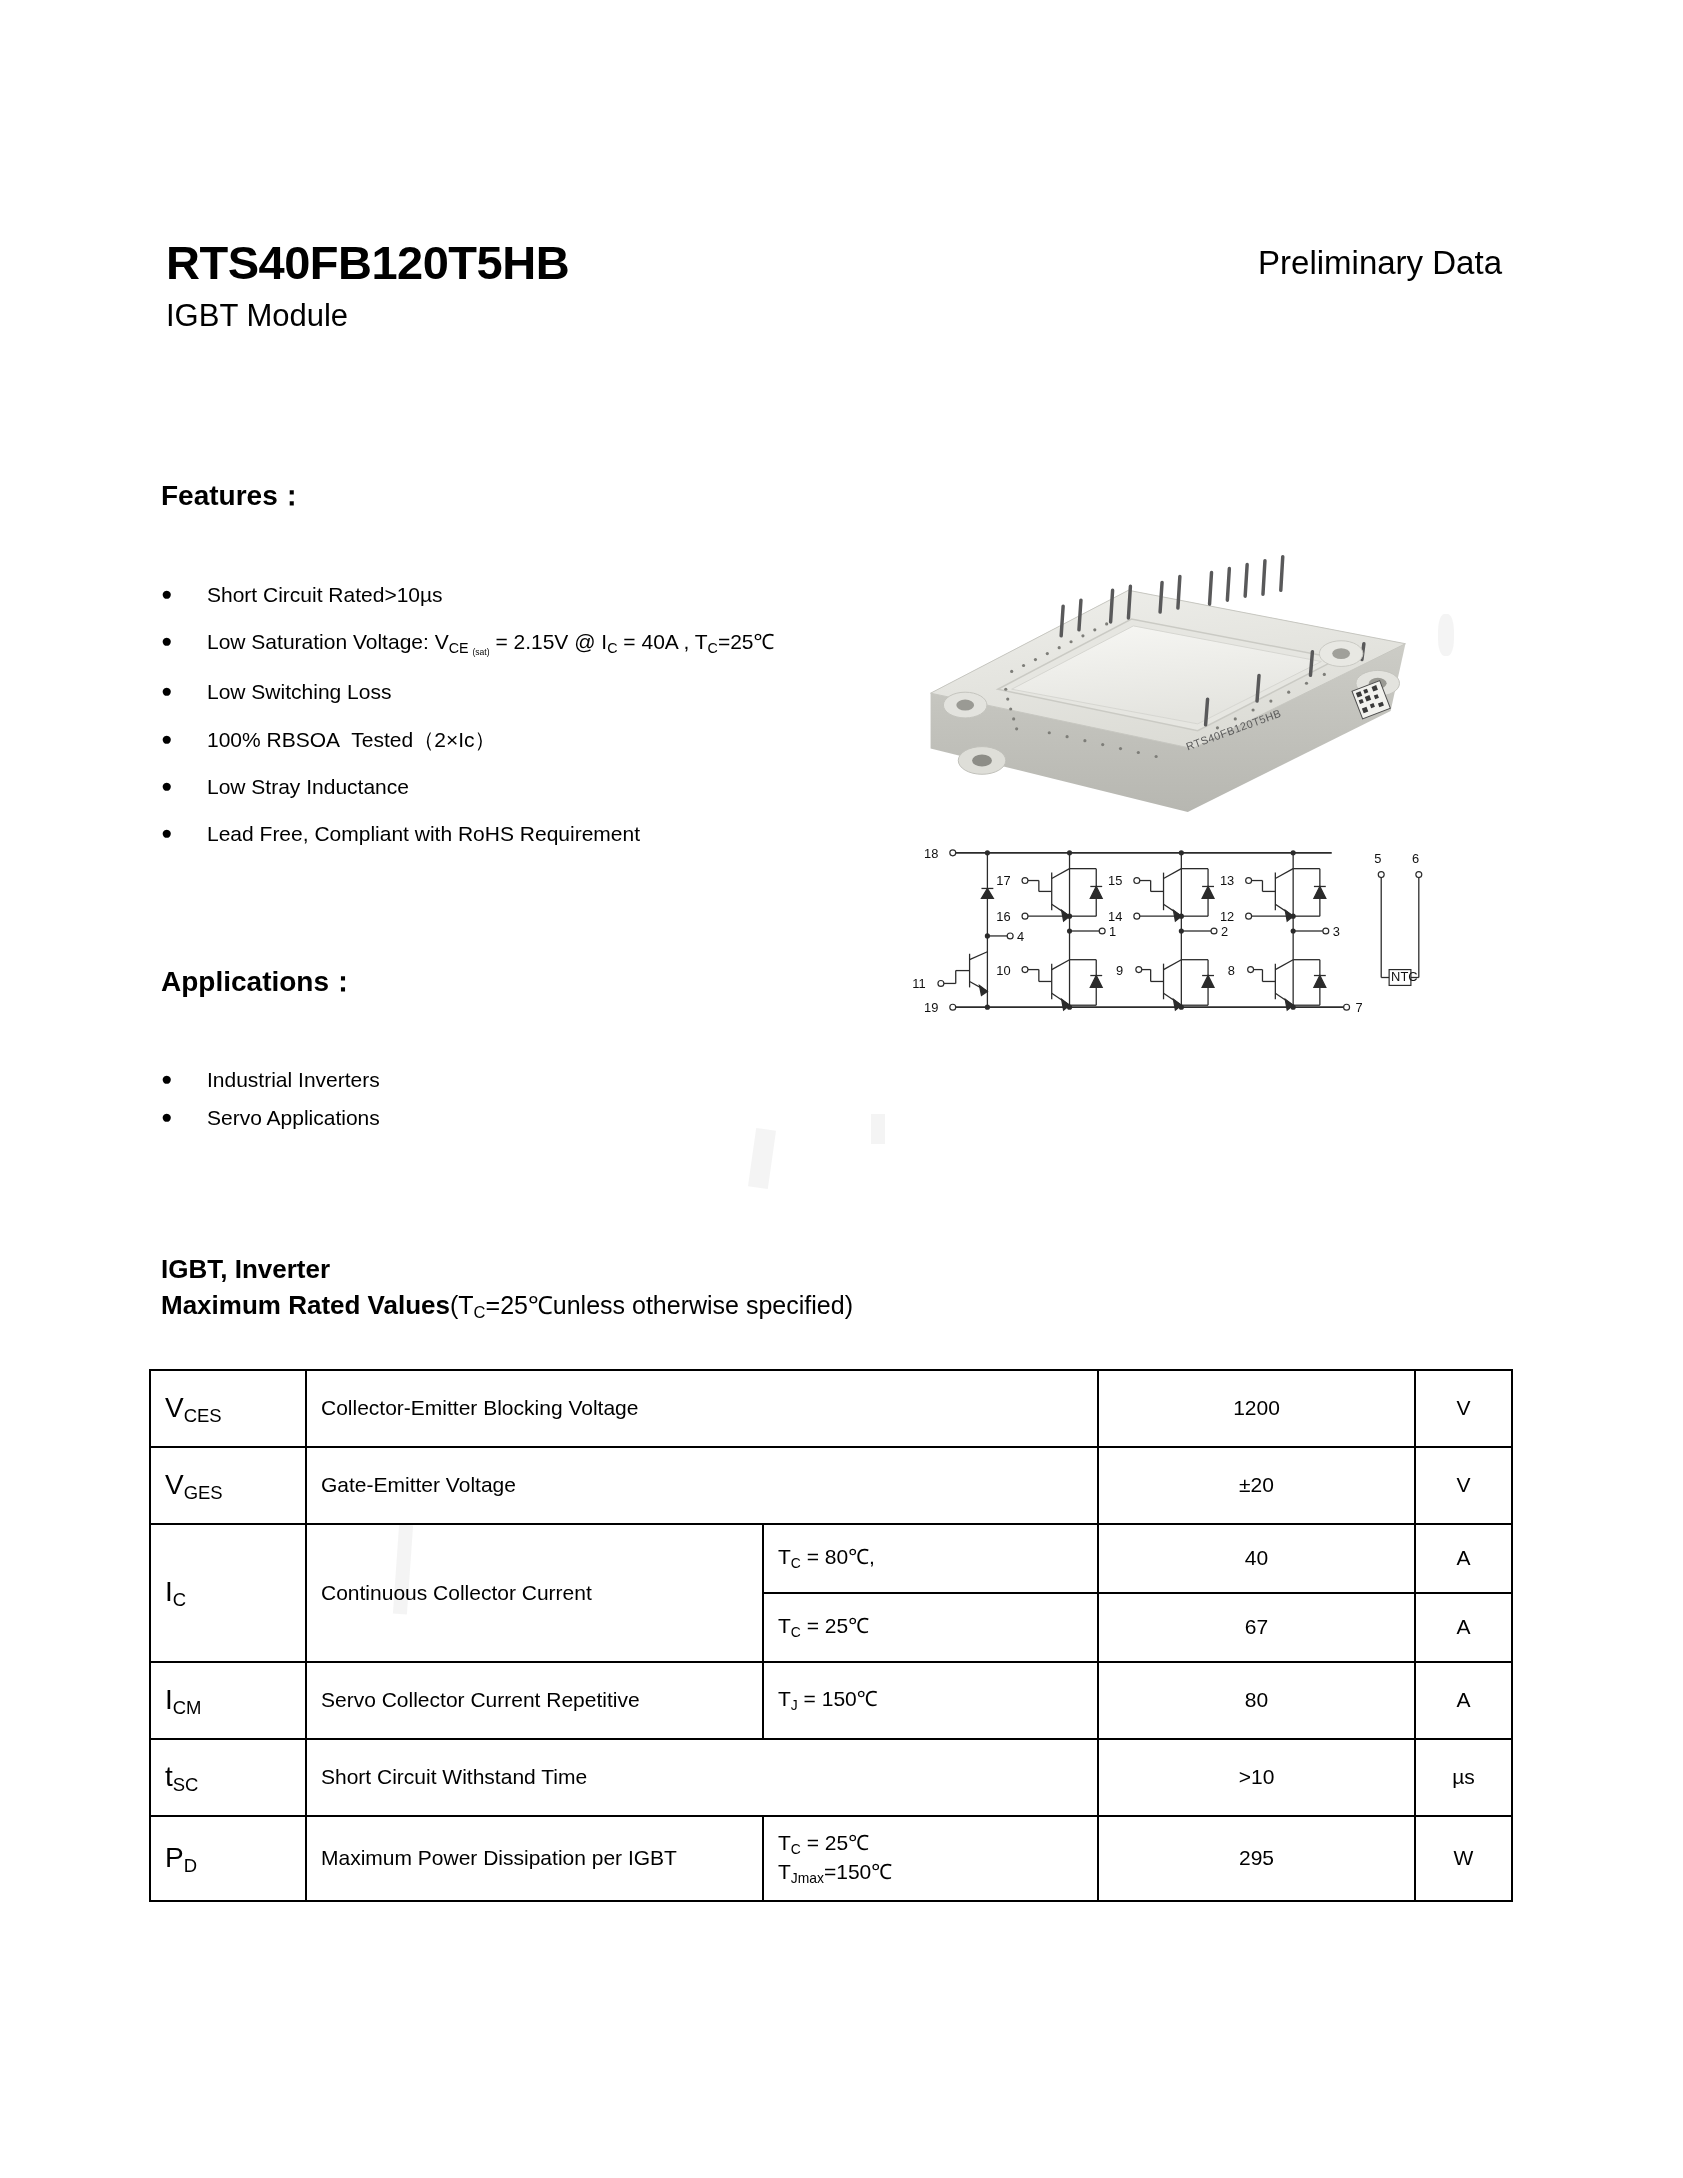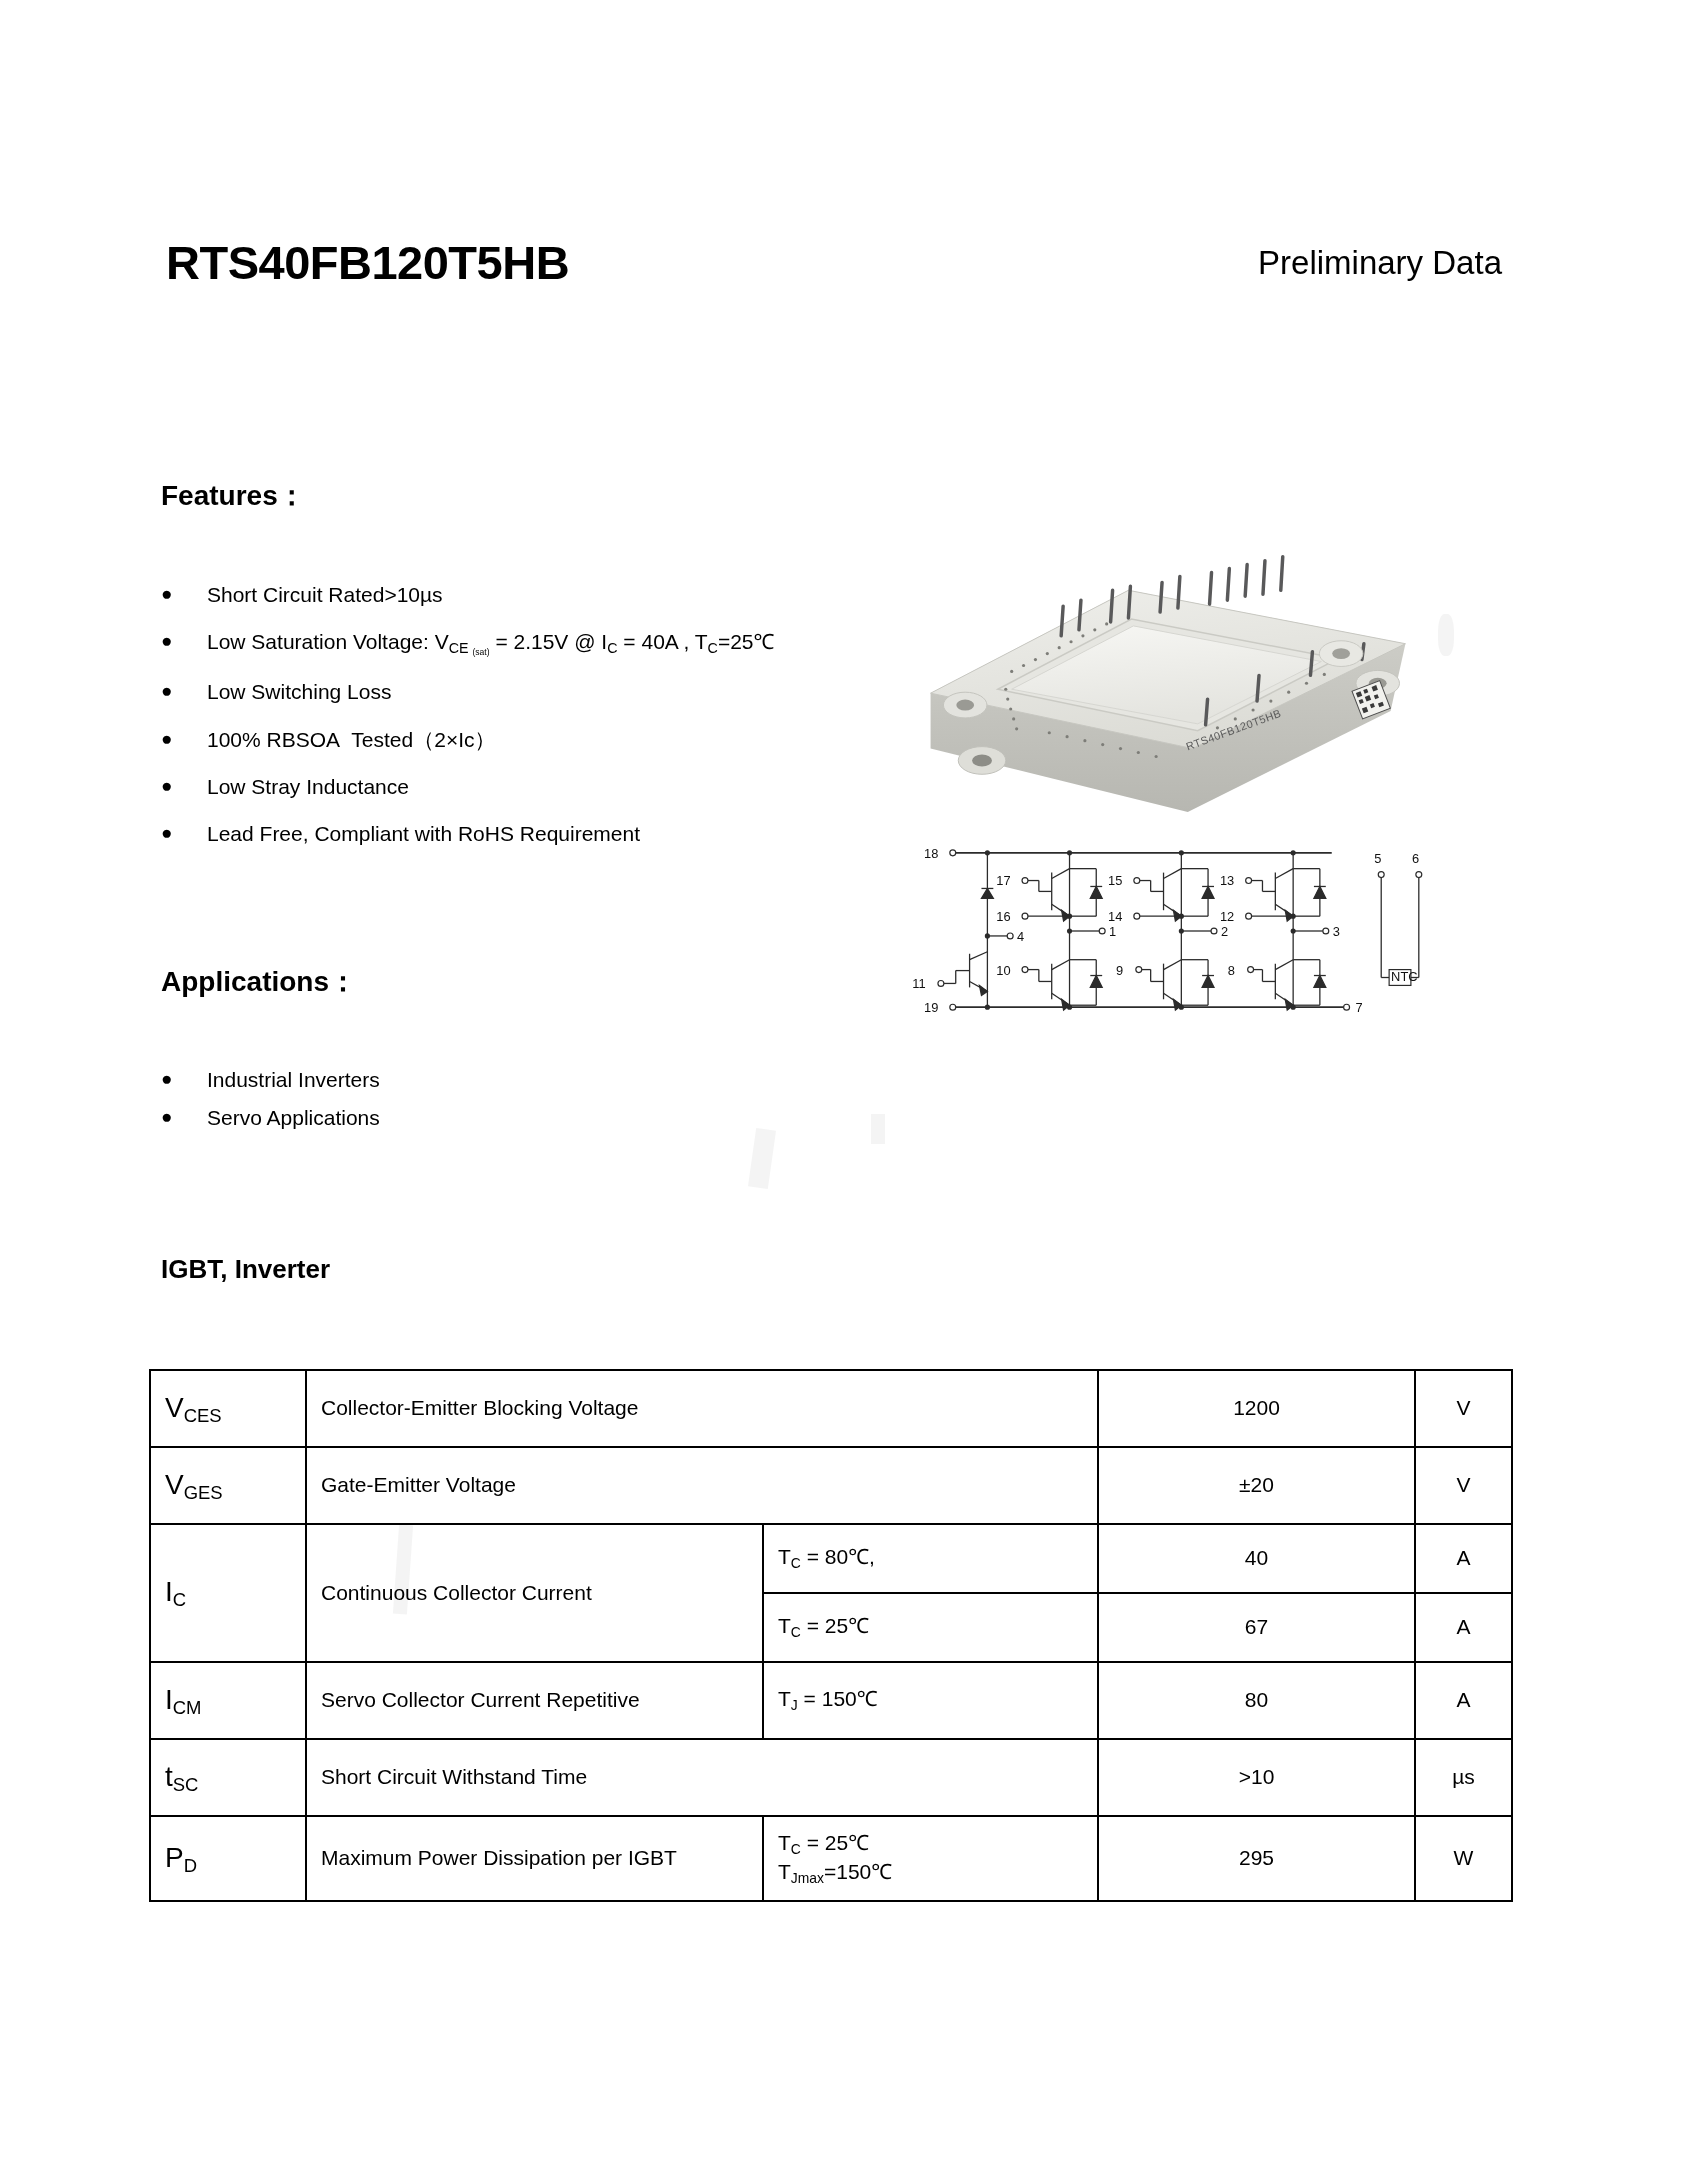--- a/index.html
+++ b/index.html
@@ -181,20 +181,21 @@
   <div class="smudge" style="left:752px; top:1129px; width:20px; height:59px; transform:rotate(8deg);"></div>
   <div class="smudge" style="left:871px; top:1114px; width:14px; height:30px;"></div>
   <div class="smudge" style="left:396px; top:1525px; width:14px; height:89px; transform:rotate(4deg);"></div>
   <div class="smudge" style="left:1438px; top:614px; width:16px; height:42px; border-radius:40%;"></div>
 
   <div class="hdr">
     <div class="hdr-row">
       <div class="part-number">RTS40FB120T5HB</div>
       <div class="prelim">Preliminary Data</div>
     </div>
+    <div class="module-sub">IGBT Module</div>
   </div>
 
   <div class="sect-head" id="features-head">Features：</div>
   <div class="bullets" id="features-list">
     <div class="bullet-item">
       <span class="bullet-dot">●</span>
       <span class="bullet-text">Short Circuit Rated&gt;10µs</span>
     </div>
     <div class="bullet-item">
       <span class="bullet-dot">●</span>
@@ -526,20 +527,23 @@
         <line class="wire" x1="528" y1="41" x2="528" y2="142"></line>
         <line class="wire" x1="490" y1="142" x2="498" y2="142"></line>
         <line class="wire" x1="520" y1="142" x2="528" y2="142"></line>
         <rect x="498" y="134" width="22" height="16" fill="#ffffff" stroke="#2b2b2b" stroke-width="1.2"></rect>
         <text class="pinlbl" x="500" y="146" font-size="9.5">NTC</text>
       </g>
     </svg>
   </div>
 
   <div class="table-head" id="igbt-inverter-head">IGBT, Inverter</div>
+  <div class="table-head" id="max-rated-head">
+    <span>Maximum Rated Values</span><span class="normal-weight">(T<sub>C</sub>=25℃unless otherwise specified)</span>
+  </div>
 
   <table class="data-table">
     <colgroup>
       <col class="col-sym">
         <col class="col-desc">
         <col class="col-cond">
         <col class="col-val">
         <col class="col-unit">
     </colgroup>
     <tbody>

